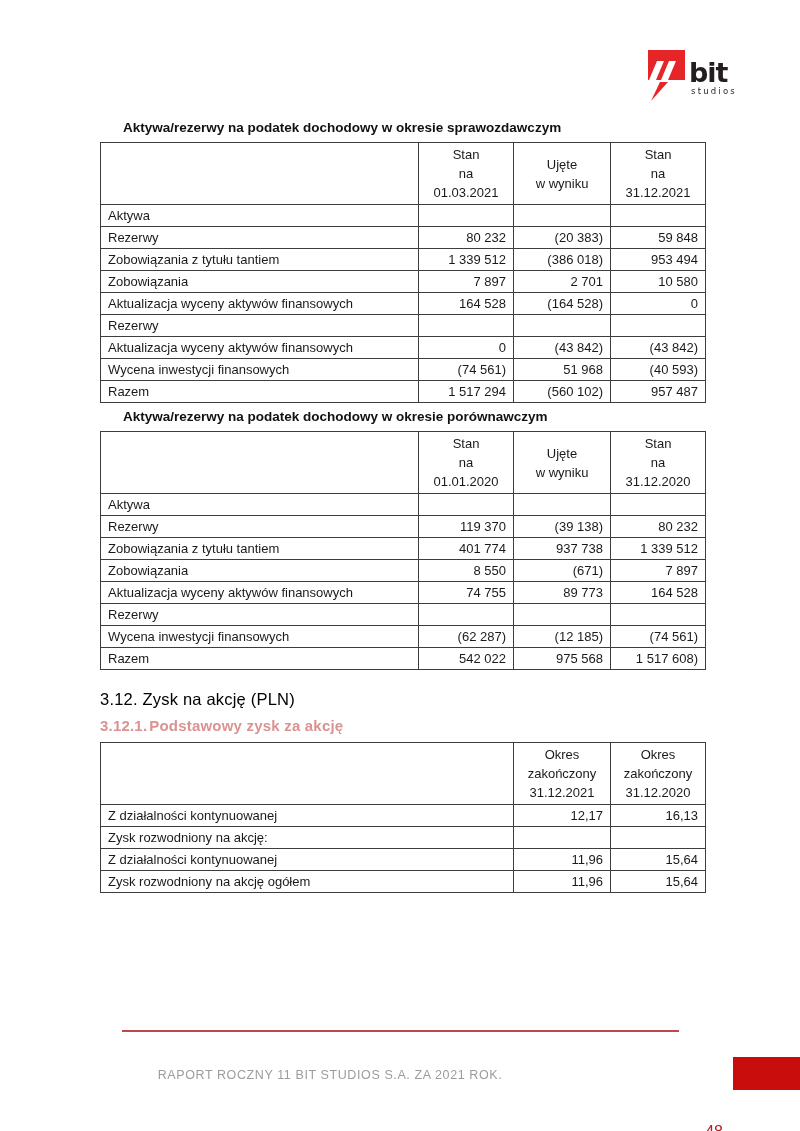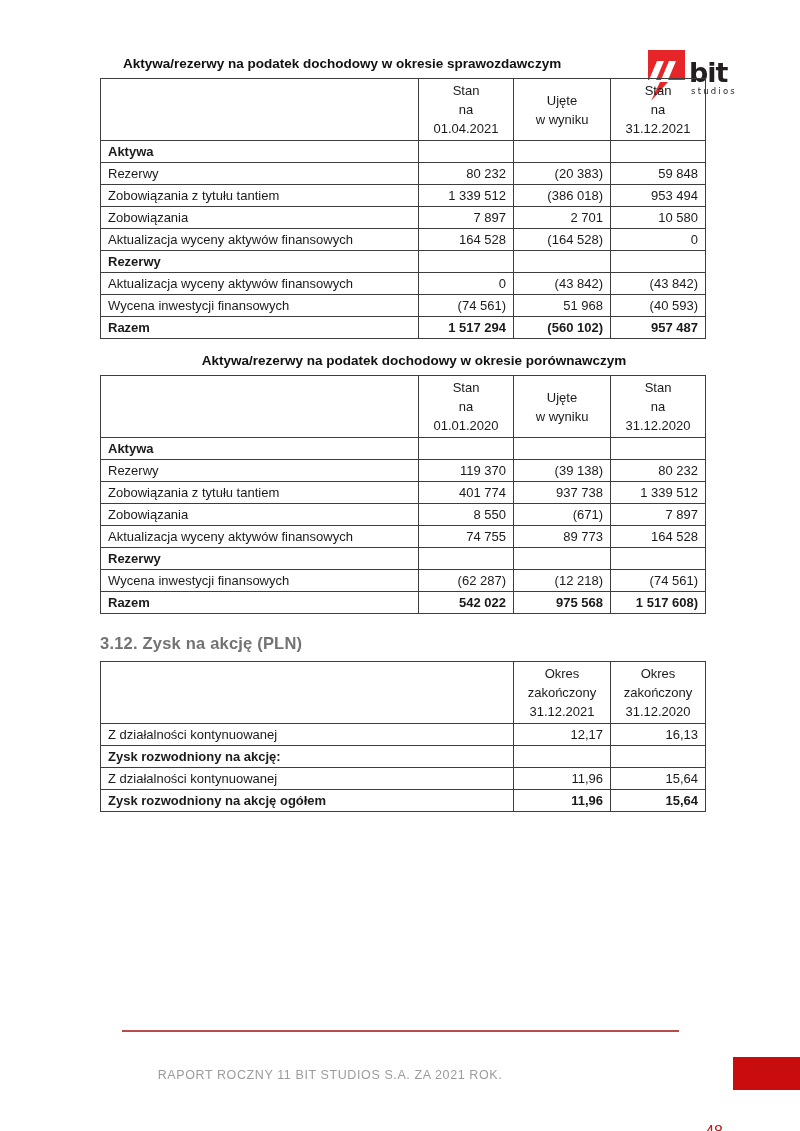--- a/index.html
+++ b/index.html
@@ -7,36 +7,36 @@
   body {
     width:800px; height:1131px; position:relative; overflow:hidden;
     font-family:"Liberation Sans", sans-serif; color:#1a1a1a;
   }
   .page { position:absolute; inset:0; background:#fff; }
 
   
   .logo { position:absolute; top:50px; right:53px; width:102px; height:54px; }
 
   
-  .content { position:absolute; left:100px; top:0; width:605px; padding-top:56px; }
+  .content { position:absolute; left:100px; top:0; width:605px; padding-top:120px; }
 
   .tbl-title { font-weight:bold; font-size:13.5px; color:#111; margin:0 0 6px 23px; line-height:16px; }
-  .tbl-title.second { margin-top:14px;text-align:center; }
+  .tbl-title.second { margin-top:6px; }
 
   table { width:605px; border-collapse:collapse; table-layout:fixed; }
   th, td { border:1px solid #3d3d3d; }
   thead th { font-weight:normal; font-size:13px; text-align:center; vertical-align:middle;
              padding:2px 4px; line-height:19px; color:#1a1a1a; }
   tbody td { font-size:13px; height:22px; padding:0 7px; vertical-align:middle; }
   td.lbl { text-align:left; }
   td.val { text-align:right; }
-  tr.section td, tr.total td { font-weight:bold; }
-
-  
-  h2.sec { margin:20px 0 0 0; font-size:16.5px; font-weight:bold; color:#737373; letter-spacing:.2px; }
+  tr.section td, tr.total td { font-weight:normal; }
+
+  
+  h2.sec { margin:20px 0 0 0; font-size:16.5px; font-weight:normal; color:#000000; letter-spacing:.2px; }
   h3.sub { margin:8px 0 0 0; font-size:15px; font-weight:bold; color:#db9292; letter-spacing:.2px; }
   h3.sub .num { margin-right:2px; }
   table.t3 { margin-top:8px; }
 
   
   .footer-line { position:absolute; left:122px; top:1030px; width:557px; height:2px; background:#b84b4b; }
   .footer-text { position:absolute; left:0; top:1068px; width:660px; text-align:center;
                  font-size:12.5px; letter-spacing:.6px; color:#9c9c9c; }
   .page-num   { position:absolute; top:1123px; right:77px; font-size:16px; color:#b91c1c; }
   .red-block  { position:absolute; top:1057px; right:0; width:67px; height:33px; background:#c90d0d; }
@@ -66,21 +66,21 @@
           <col style="width:95px">
           <col style="width:97px">
           <col style="width:95px">
         </colgroup>
       <thead>
         <tr>
           <th></th>
           <th>
             <div>Stan</div>
             <div>na</div>
-            <div>01.04.2021</div>
+            <div>01.03.2021</div>
           </th>
           <th>
             <div>Ujęte</div>
             <div>w wyniku</div>
           </th>
           <th>
             <div>Stan</div>
             <div>na</div>
             <div>31.12.2021</div>
           </th>
@@ -204,33 +204,34 @@
         </tr>
         <tr class="section">
           <td class="lbl">Rezerwy</td>
           <td class="val"></td>
             <td class="val"></td>
             <td class="val"></td>
         </tr>
         <tr>
           <td class="lbl">Wycena inwestycji finansowych</td>
           <td class="val">(62 287)</td>
-          <td class="val">(12 218)</td>
+          <td class="val">(12 185)</td>
           <td class="val">(74 561)</td>
         </tr>
         <tr class="total">
           <td class="lbl">Razem</td>
           <td class="val">542 022</td>
           <td class="val">975 568</td>
           <td class="val">1 517 608)</td>
         </tr>
       </tbody>
     </table>
 
     <h2 class="sec"><span class="num">3.12.</span> <span>Zysk na akcję (PLN)</span></h2>
+    <h3 class="sub"><span class="num">3.12.1.</span><span>Podstawowy zysk za akcję</span></h3>
 
     <table class="t3">
       <colgroup>
           <col style="width:413px">
           <col style="width:97px">
           <col style="width:95px">
         </colgroup>
       <thead>
         <tr>
           <th></th>

